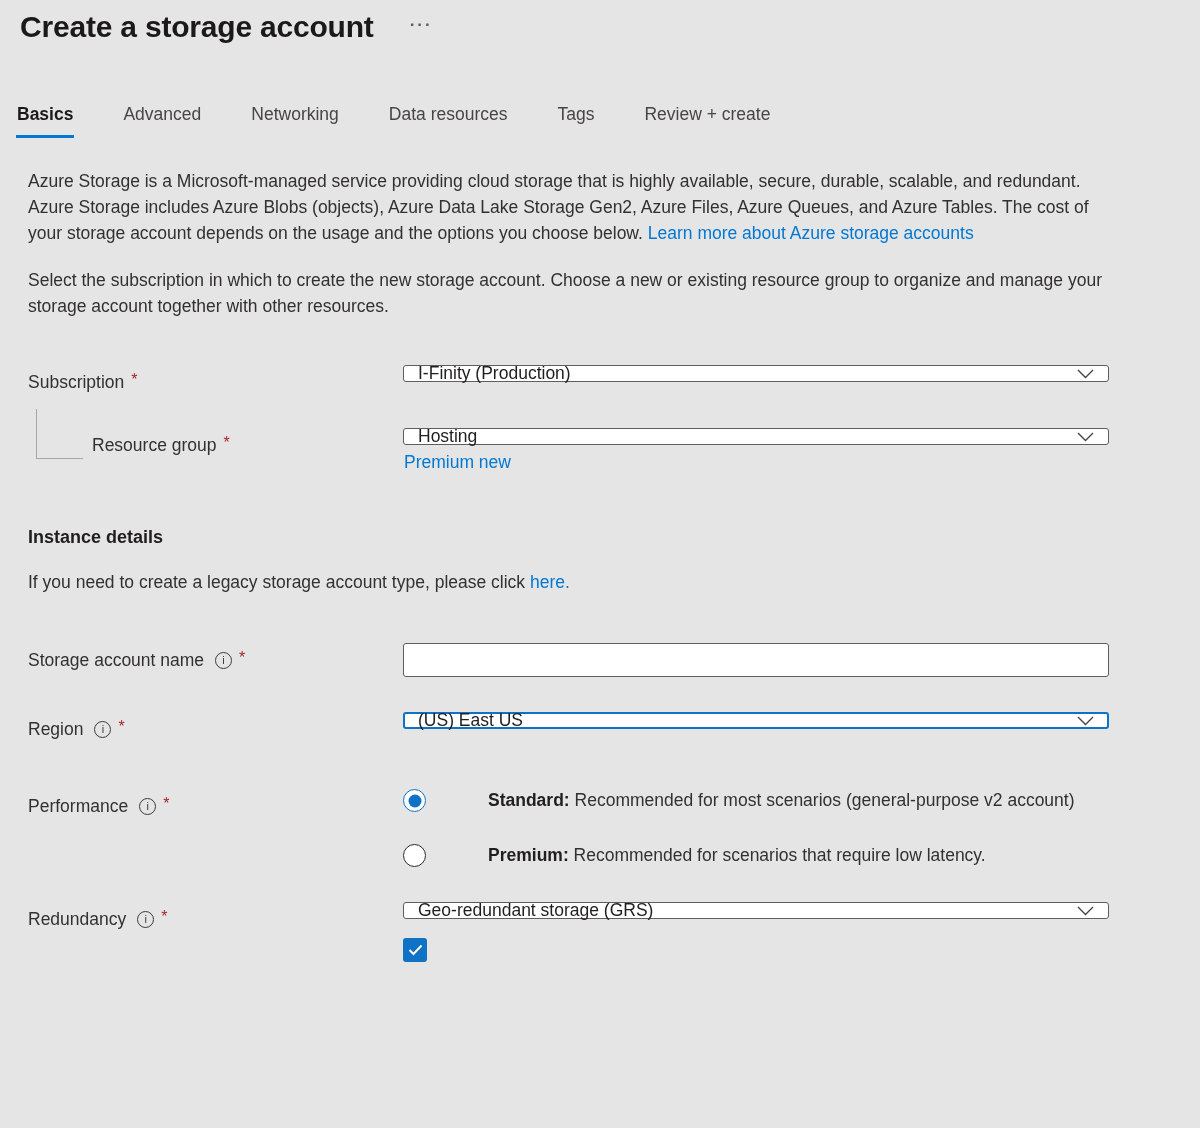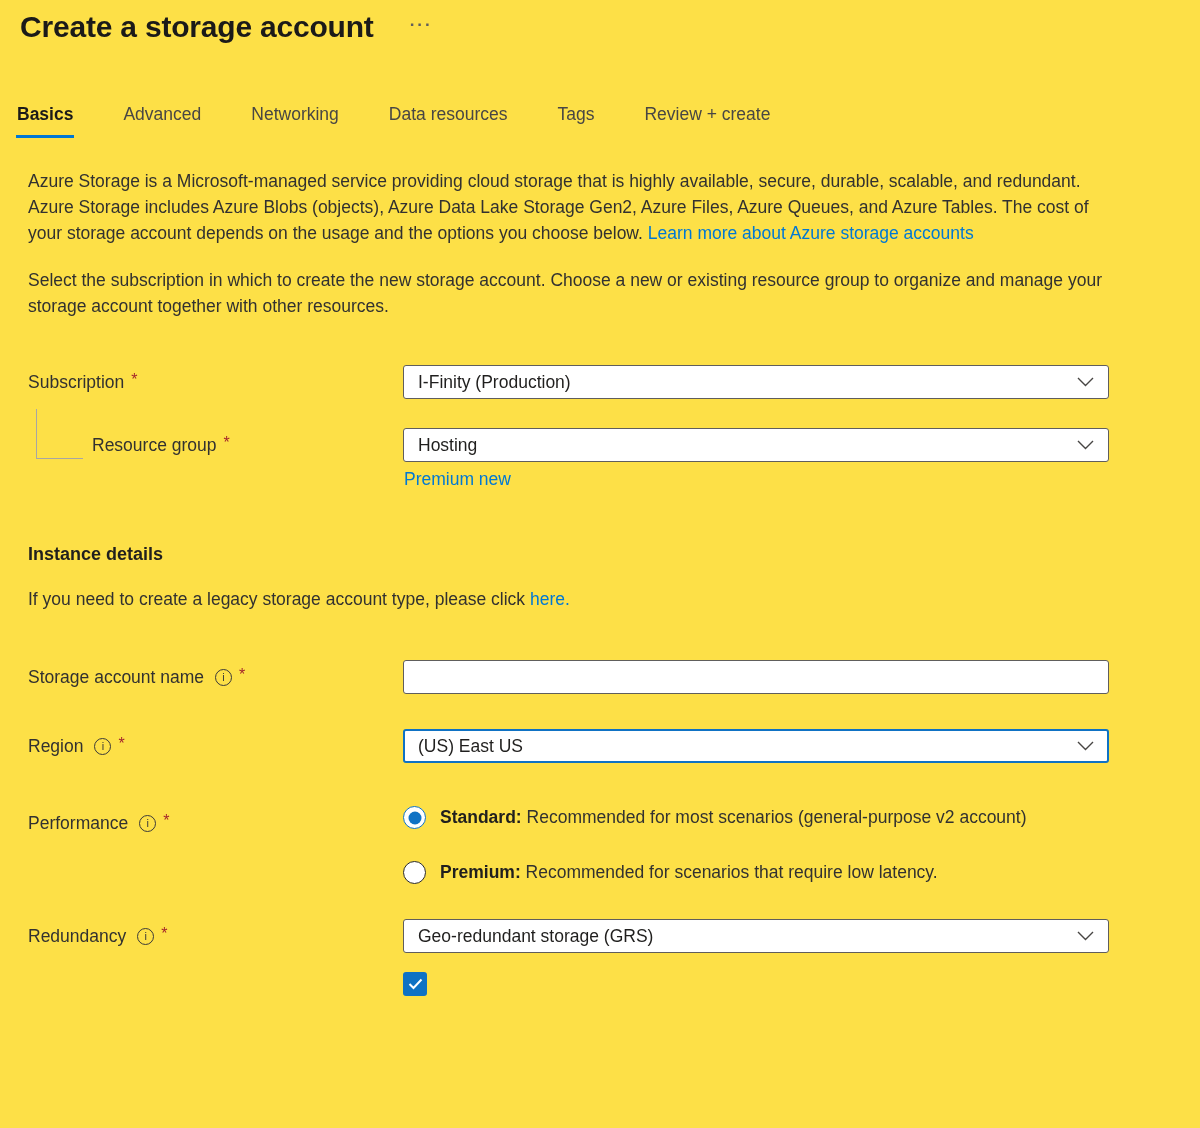--- a/index.html
+++ b/index.html
@@ -1,18 +1,18 @@
 <!DOCTYPE html>
 <html><head>
 <meta charset="utf-8">
 <style>
   * { margin:0; padding:0; box-sizing:border-box; }
   html,body { background:#ffffff; }
   body { font-family:"Liberation Sans", sans-serif; color:#323130; }
-  .page { position:relative; width:1200px; height:1128px; background:#fde047; overflow:hidden; }
+  .page { position:relative; width:1200px; height:1128px; background:#e5e5e5; overflow:hidden; }
 
   
   .title-row { display:flex; align-items:flex-start; padding:10px 0 0 20px; }
   .page-title { font-size:30px; font-weight:700; color:#1b1a19; letter-spacing:-0.2px; }
   .more-btn { background:none; border:none; color:#605e5c; font-size:17px; font-weight:700;
               letter-spacing:2px; margin:6px 0 0 36px; cursor:pointer; line-height:1; }
 
   
   .tabs { display:flex; gap:48px; margin:60px 0 0 16px; }
   .tab { font-size:17.5px; color:#484644; padding:0 1px 10px 1px; cursor:pointer; border-bottom:3px solid transparent; }
@@ -28,37 +28,37 @@
   
   .form { padding:16px 91px 0 28px; }
   .form-row { display:grid; grid-template-columns:375px 1fr; align-items:start; }
   .label-cell { display:flex; align-items:center; height:34px; position:relative; }
   .field-label { font-size:17.5px; color:#323130; }
   .required { color:#a4262c; font-size:16px; margin-left:7px; transform:translateY(-2px); }
   .info-icon { width:17px; height:17px; border:1px solid #3b3a39; border-radius:50%; display:inline-flex;
                align-items:center; justify-content:center; font-size:11px; color:#3b3a39;
                margin-left:11px; cursor:pointer; flex:0 0 auto; }
 
-  .dropdown { height:34px; border:1px solid #605e5c; border-radius:3px; background:#fff;
+  .dropdown { height:17px; border:1px solid #605e5c; border-radius:3px; background:#fff;
               display:flex; align-items:center; justify-content:space-between;
               padding:0 14px; font-size:17.5px; color:#201f1e; cursor:pointer; }
   .dropdown.focused { border:2px solid #0f72c4; padding:0 13px; }
   .chevron { display:flex; align-items:center; }
 
   .text-input { width:100%; height:34px; border:1px solid #605e5c; border-radius:3px;
                 font-family:"Liberation Sans", sans-serif; font-size:17.5px; padding:0 12px; color:#201f1e; }
 
   .create-new { display:inline-block; margin:7px 0 0 1px; font-size:17.5px; }
 
   .connector { position:absolute; left:8px; top:-19px; width:47px; height:50px;
                border-left:1px solid #a8a6a4; border-bottom:1px solid #a8a6a4; }
   .rg-label { margin-left:64px; }
 
   
-  .radio-option { display:flex; align-items:center; cursor:pointer; }
+  .radio-option { display:flex; align-items:center; cursor:pointer;gap:48px; }
   .radio-circle { width:23px; height:23px; border-radius:50%; border:1.5px solid #2b2a29; background:#fff;
                   flex:0 0 auto; position:relative; }
   .radio-circle.selected { border:1.8px solid #0f72c4; }
   .radio-circle.selected::after { content:""; position:absolute; left:50%; top:50%; width:13px; height:13px;
                   border-radius:50%; background:#0f72c4; transform:translate(-50%,-50%); }
   .radio-text { font-size:17.5px; margin-left:14px; color:#323130; }
   .radio-text b { font-weight:700; color:#201f1e; }
 
   
   .checkbox-line { display:flex; align-items:center; margin-top:19px; cursor:pointer; }

